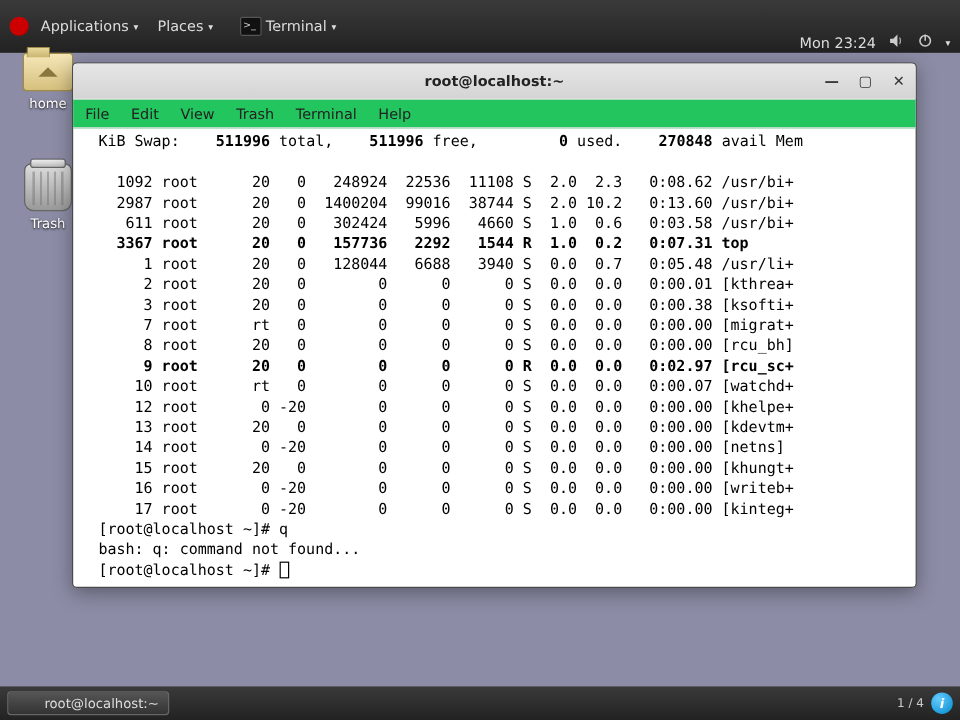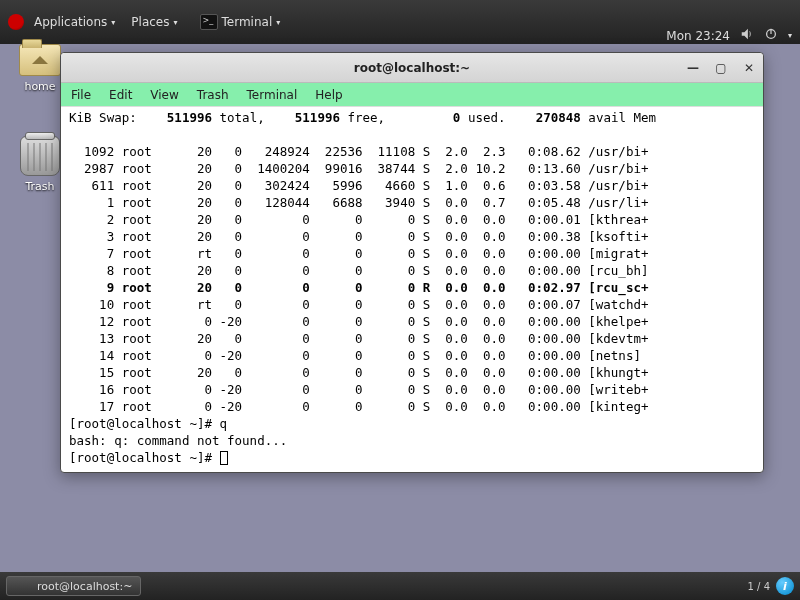--- a/index.html
+++ b/index.html
@@ -44,24 +44,24 @@
   position: absolute; left: 60px; top: 52px; width: 704px;
   background: #fff; border: 1px solid #4a4a4a; border-radius: 4px;
   box-shadow: 0 4px 16px rgba(0,0,0,.35);
 }
 .titlebar { height: 30px; background: linear-gradient(#e6e6e6,#d4d4d4);
   display: flex; align-items: center; padding: 0 6px; border-radius: 4px 4px 0 0;
   position: relative; border-bottom: 1px solid #bbb;}
 .titlebar .title { position:absolute; left:0; right:0; text-align:center; font-size:12px; color:#222; font-weight:bold; }
 .titlebar .controls { margin-left:auto; display:flex; gap:12px; z-index:1;}
 .titlebar .ctrl { width:16px; height:16px; display:flex; align-items:center; justify-content:center; cursor:pointer; color:#333; font-size:12px; font-weight:bold; }
-.menubar { height: 24px; display:flex; align-items:center; gap:18px; padding:0 10px; border-bottom:1px solid #ddd; background:#86efac;}
+.menubar { height: 24px; display:flex; align-items:center; gap:18px; padding:0 10px; border-bottom:1px solid #ddd; background:#22c55e;}
 .menubar span { cursor:pointer; color:#222; font-size:12px; }
 
-.term { font-family: "DejaVu Sans Mono","Courier New",monospace; font-size:12.5px; line-height:17px; color:#000; padding:2px 8px 6px; white-space:pre; }
+.term { font-family: "DejaVu Sans Mono","Courier New",monospace; font-size:12.5px; line-height:17px; color:#000; padding:2px 21px 6px; white-space:pre; }
 .term .hdr { background:#000; color:#fff; display:inline-block; padding:0 0; }
 .term .bold { font-weight:bold; }
 .cursor { display:inline-block; width:8px; height:14px; border:1px solid #000; vertical-align:text-bottom; }
 
 .bottombar {
   position:absolute; left:0; right:0; bottom:0; height:28px;
   background: linear-gradient(#3a3a3a,#222); color:#ddd;
   display:flex; align-items:center; padding:0 6px; gap:6px;
 }
 .bottombar .task { display:flex; align-items:center; gap:6px; background:linear-gradient(#555,#333); border:1px solid #666; border-radius:3px; padding:2px 8px; font-size:11px; cursor:pointer;}
@@ -131,20 +131,21 @@
     <span>View</span>
     <span>Trash</span>
     <span>Terminal</span>
     <span>Help</span>
   </div>
   <div class="term" id="term">KiB Swap:  <span class="bold">  511996</span> total,  <span class="bold">  511996</span> free,  <span class="bold">       0</span> used.  <span class="bold">  270848</span> avail Mem
 
   1092 root      20   0   248924  22536  11108 S  2.0  2.3   0:08.62 /usr/bi+
   2987 root      20   0  1400204  99016  38744 S  2.0 10.2   0:13.60 /usr/bi+
    611 root      20   0   302424   5996   4660 S  1.0  0.6   0:03.58 /usr/bi+
+<span class="bold">  3367 root      20   0   157736   2292   1544 R  1.0  0.2   0:07.31 top</span>
      1 root      20   0   128044   6688   3940 S  0.0  0.7   0:05.48 /usr/li+
      2 root      20   0        0      0      0 S  0.0  0.0   0:00.01 [kthrea+
      3 root      20   0        0      0      0 S  0.0  0.0   0:00.38 [ksofti+
      7 root      rt   0        0      0      0 S  0.0  0.0   0:00.00 [migrat+
      8 root      20   0        0      0      0 S  0.0  0.0   0:00.00 [rcu_bh]
 <span class="bold">     9 root      20   0        0      0      0 R  0.0  0.0   0:02.97 [rcu_sc+</span>
     10 root      rt   0        0      0      0 S  0.0  0.0   0:00.07 [watchd+
     12 root       0 -20        0      0      0 S  0.0  0.0   0:00.00 [khelpe+
     13 root      20   0        0      0      0 S  0.0  0.0   0:00.00 [kdevtm+
     14 root       0 -20        0      0      0 S  0.0  0.0   0:00.00 [netns]

